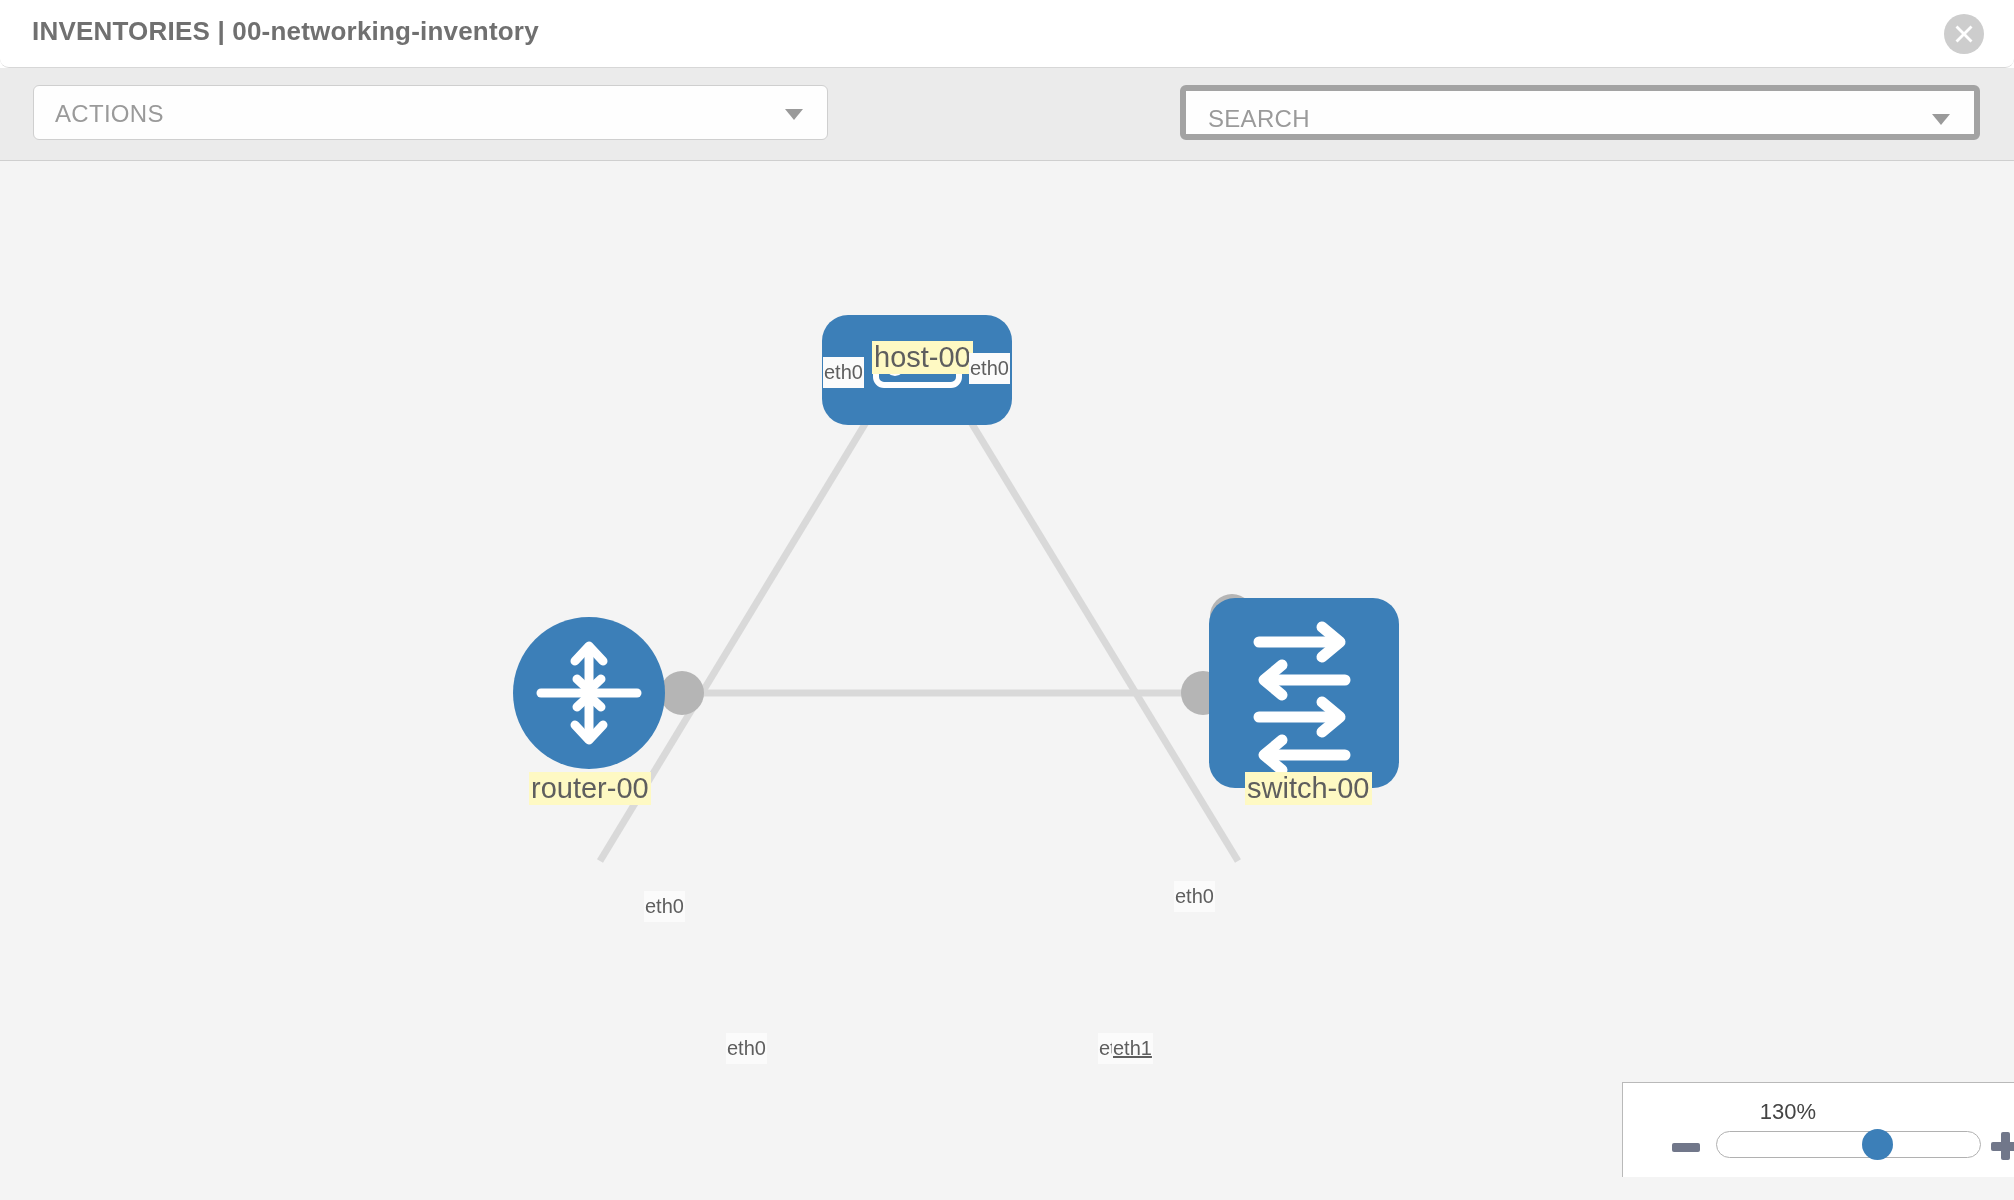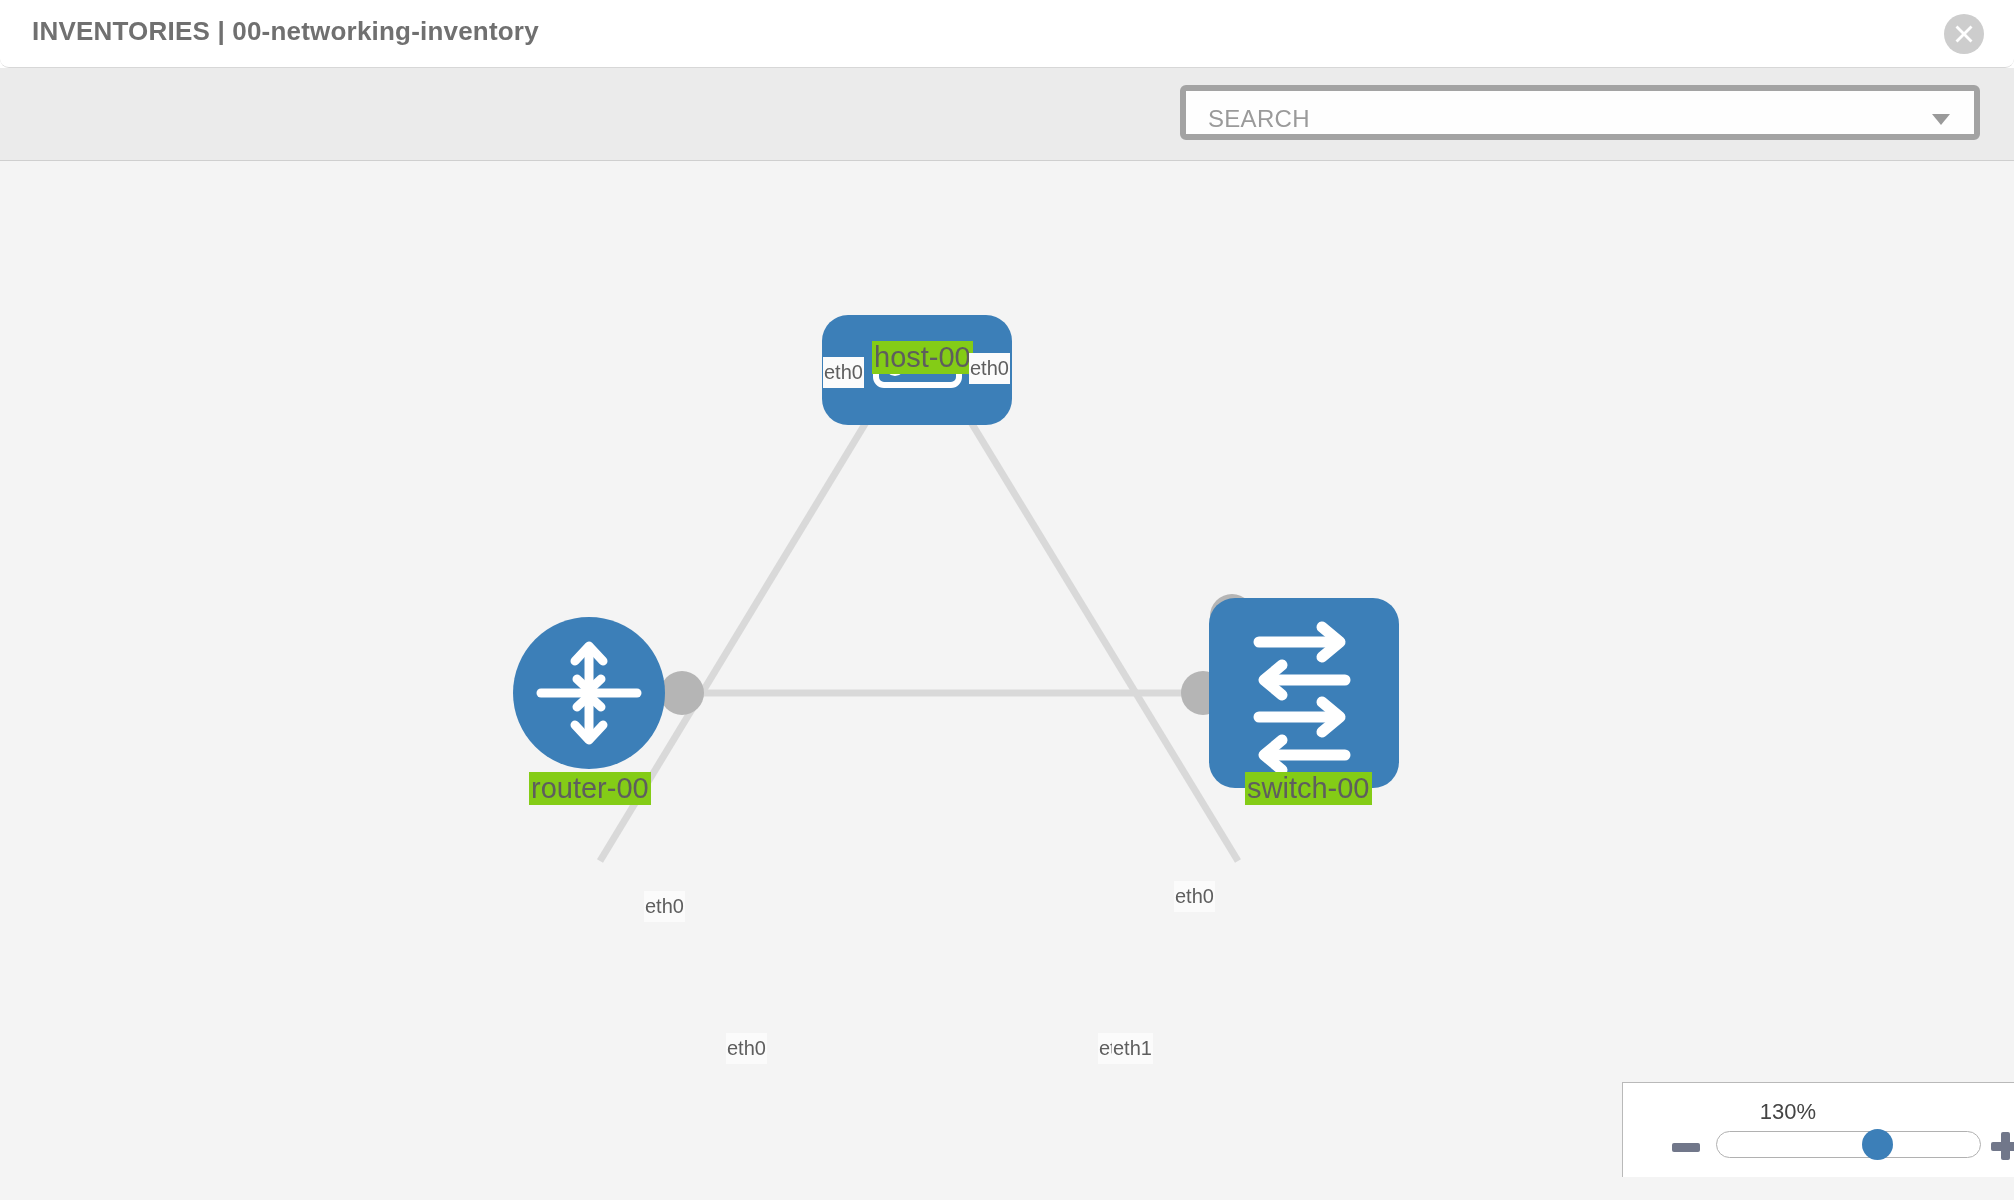--- a/index.html
+++ b/index.html
@@ -142,21 +142,21 @@
   }
   #topo-svg {
     position: absolute;
     left: 0; top: 0;
   }
 
   .node-label {
     position: absolute;
     font-size: 29px;
     color: #5e5e5e;
-    background: #84cc16;
+    background: #fef9c3;
     white-space: nowrap;
     padding: 0 2px;
   }
   .if-label {
     position: absolute;
     font-size: 20px;
     color: #5e5e5e;
     background: #fbfbfb;
     white-space: nowrap;
     padding: 4px 1px;
@@ -240,20 +240,24 @@
   <div id="page-title">INVENTORIES | 00-networking-inventory</div>
   <div id="close-button">
     <svg width="40" height="40" viewBox="0 0 40 40">
       <path d="M13.5 11.5 L20 18 L26.5 11.5 L28.5 13.5 L22 20 L28.5 26.5 L26.5 28.5 L20 22 L13.5 28.5 L11.5 26.5 L18 20 L11.5 13.5 Z" fill="#ffffff"></path>
     </svg>
   </div>
 </div>
 
 <div id="toolbar">
 
+  <div id="actions-select">
+    <span class="sel-label">ACTIONS</span>
+    <span class="caret"></span>
+  </div>
 
   <div id="wrench-button">
     <svg width="36" height="36" viewBox="0 0 36 36">
       <path d="M25.3 4.6 a10 10 0 0 0 -11.0 14.6 L4.6 28.9 a2.6 2.6 0 0 0 0 3.7 l1.0 1.0 a2.6 2.6 0 0 0 3.7 0 l9.7 -9.7 a10 10 0 0 0 12.3 -13.2 l-5.2 5.2 l-4.6 -1.2 l-1.2 -4.6 Z" fill="#82889a"></path>
     </svg>
   </div>
 
   <div id="key-button">
     <svg width="36" height="36" viewBox="0 0 36 36">
       <circle cx="12.5" cy="12.5" r="7.5" fill="none" stroke="#82889a" stroke-width="4.2"></circle>
@@ -337,21 +341,21 @@
   <div class="node-label" style="left:872px; top:180px;">host-00</div>
   <div class="node-label" style="left:529px; top:611px;">router-00</div>
   <div class="node-label" style="left:1245px; top:611px;">switch-00</div>
 
   <div class="if-label" style="left:823px; top:196px;">eth0</div>
   <div class="if-label" style="left:969px; top:192px;">eth0</div>
   <div class="if-label" style="left:644px; top:730px;">eth0</div>
   <div class="if-label" style="left:1174px; top:720px;">eth0</div>
   <div class="if-label" style="left:726px; top:872px;">eth0</div>
   <div class="if-label" style="left:1098px; top:872px;">eth0</div>
-  <div class="if-label" style="left:1112px; top:872px;">eth1</div>
+  <div class="if-label" style="left:1112px; top:872px;text-decoration:underline;">eth1</div>
 </div>
 
 <div id="zoom-panel">
   <div id="zoom-level">130%</div>
   <div id="zoom-out-button"></div>
   <div id="zoom-slider">
     <div id="zoom-thumb"></div>
   </div>
   <div id="zoom-in-button"></div>
 </div>

